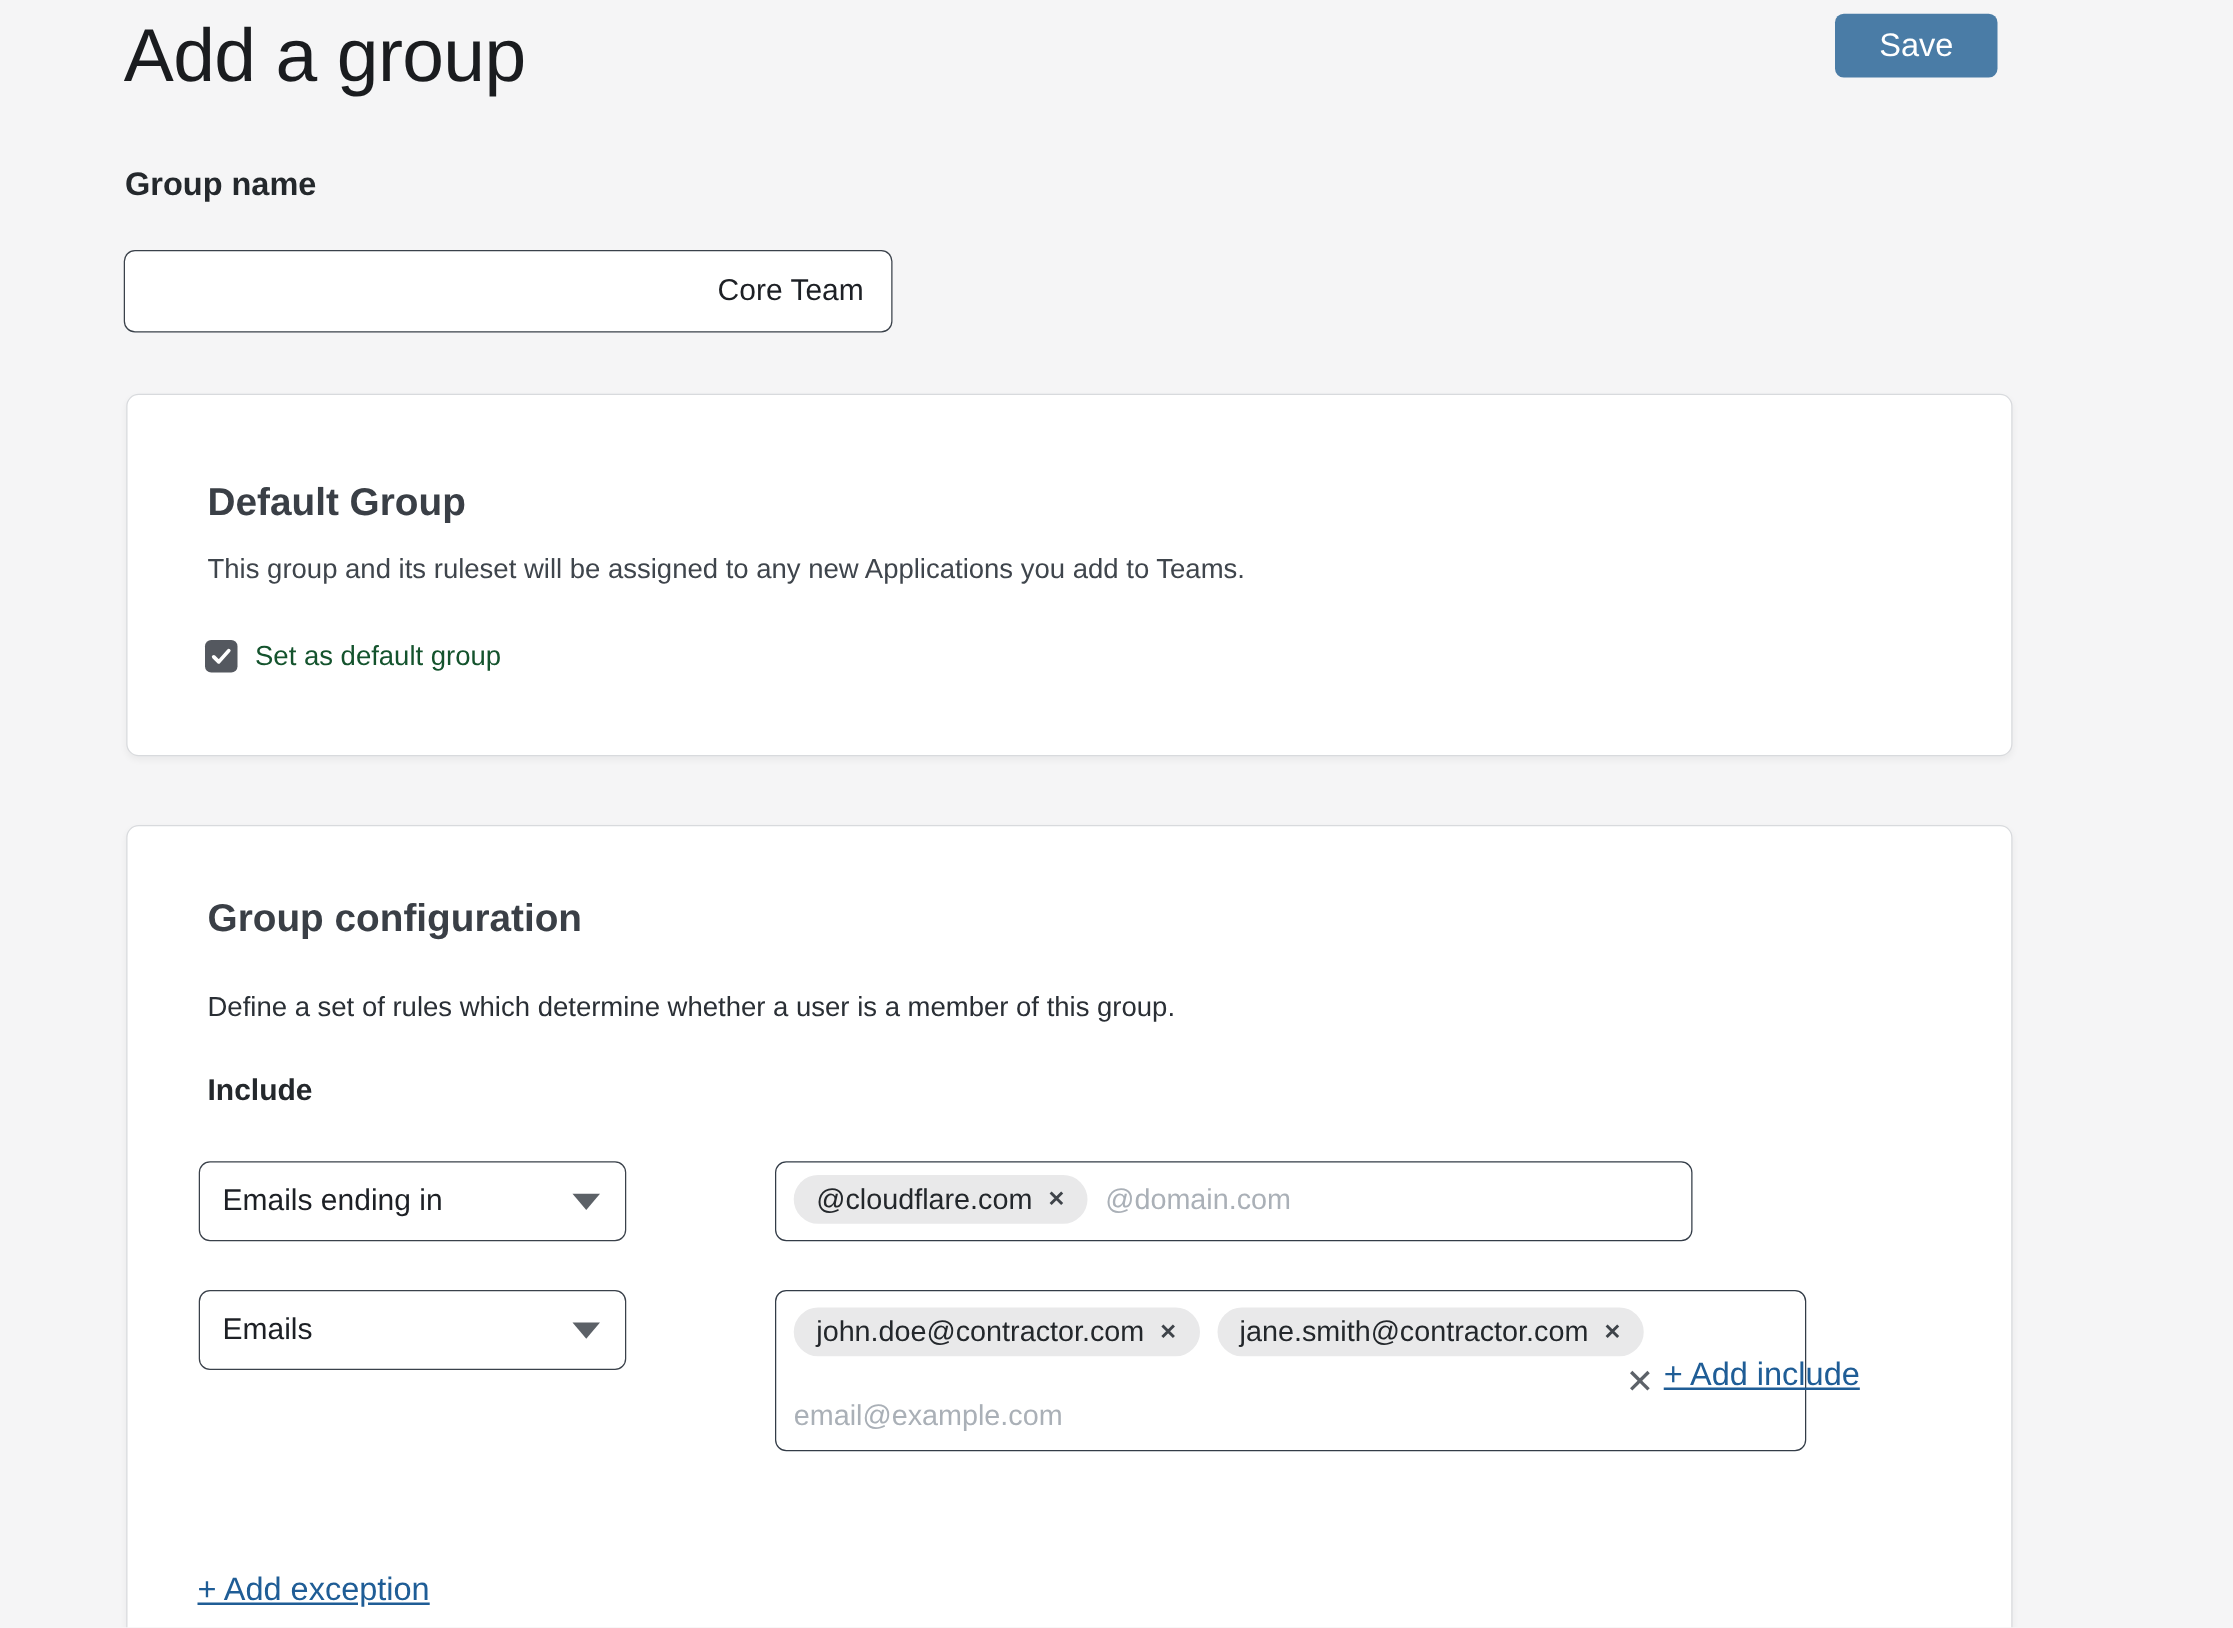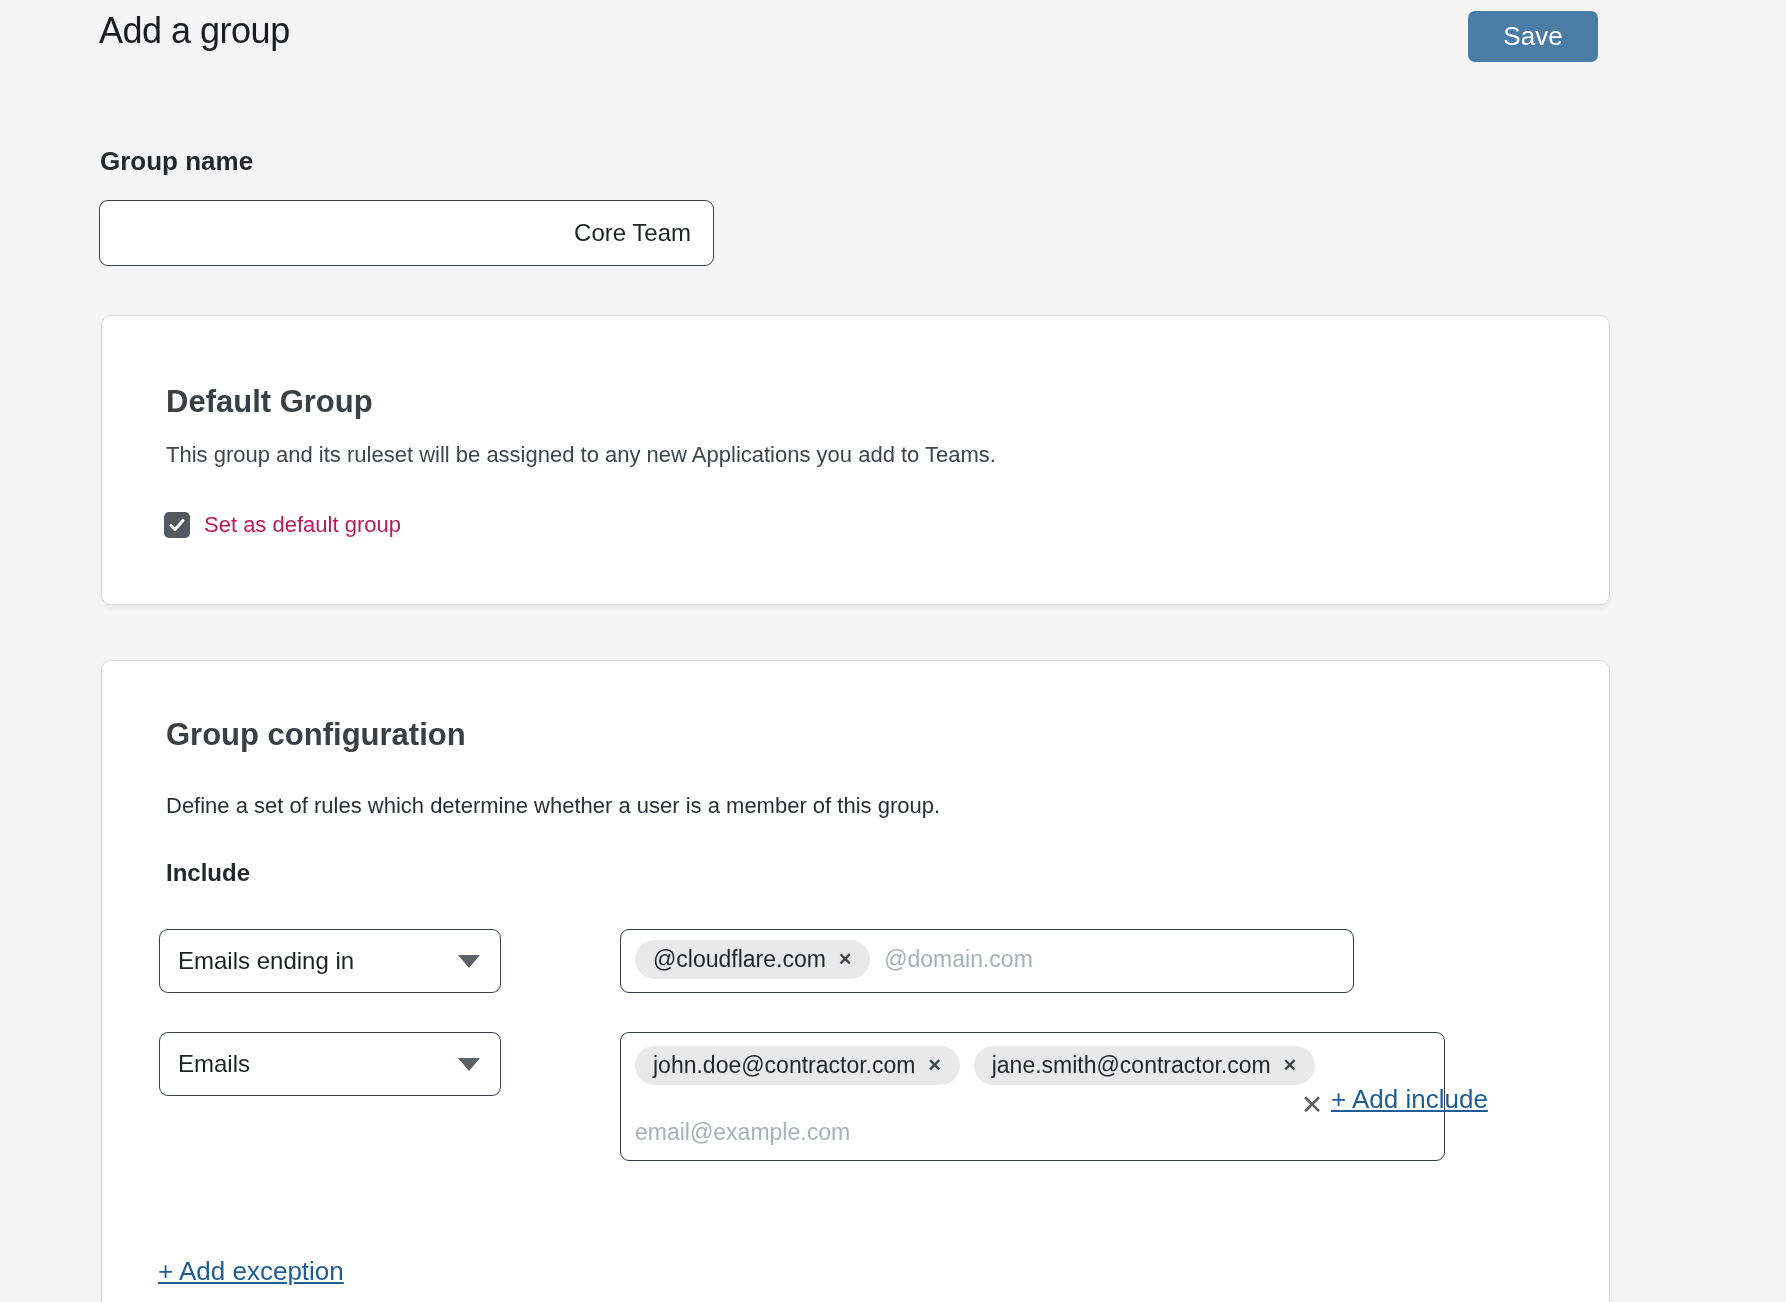--- a/index.html
+++ b/index.html
@@ -3,29 +3,29 @@
 <meta charset="utf-8">
 <style>
   * { margin:0; padding:0; box-sizing:border-box; }
   html,body { background:#f5f5f6; }
   .page {
     position:relative; width:1786px; height:1302px; overflow:hidden;
     background:#f5f5f6; font-family:"Liberation Sans", sans-serif; color:#1d2025;
   }
   .page-title {
     position:absolute; left:99px; top:10px;
-    font-size:36px; font-weight:400; letter-spacing:-0.5px; color:#1a1c1f;
+    font-size:60px; font-weight:400; letter-spacing:-0.5px; color:#1a1c1f;
   }
   .save-btn {
     position:absolute; left:1468px; top:11px; width:130px; height:51px;
     background:#4a7ca6; color:#ffffff; font-size:26px; font-family:inherit;
     border:none; border-radius:7px; cursor:pointer;
   }
   .field-label {
-    position:absolute; left:100px; top:146px;
+    position:absolute; left:100px; top:132px;
     font-size:26px; font-weight:700; color:#24282c;
   }
   .name-input {
     position:absolute; left:99px; top:200px; width:615px; height:66px;
     background:#ffffff; border:1.5px solid #3a414a; border-radius:9px;
     padding:0 22px; font-size:24px; font-family:inherit; color:#1d2025;text-align:right;
   }
   .card {
     position:absolute; left:101px; width:1509px;
     background:#ffffff; border:1px solid #d8dadd; border-radius:10px;
@@ -36,21 +36,21 @@
   .card h2 { font-size:31px; font-weight:700; color:#3a3f46; position:absolute; left:64px; }
   .card .desc { font-size:22px; color:#3f454c; position:absolute; left:64px; }
   .card-1 h2 { top:68px; }
   .card-1 .desc { top:126px; }
   .checkbox-row { position:absolute; left:62px; top:196px; display:flex; align-items:center; cursor:pointer; }
   .checkbox {
     width:26px; height:26px; background:#54585f; border-radius:5px;
     display:flex; align-items:center; justify-content:center; flex:0 0 auto;
   }
   .checkbox svg { width:18px; height:18px; }
-  .checkbox-row .cb-label { margin-left:14px; font-size:22px; color:#be185d; }
+  .checkbox-row .cb-label { margin-left:14px; font-size:22px; color:#14532d; }
   .card-2 h2 { top:56px; }
   .card-2 .desc { top:132px; font-size:22px; color:#2a2f35; }
   .include-label { position:absolute; left:64px; top:198px; font-size:24px; font-weight:700; color:#24282c; }
   .rule-row { position:absolute; left:57px; }
   .rule-row-1 { top:268px; }
   .rule-row-2 { top:371px; }
   .selectbox {
     position:absolute; left:0; top:0; width:342px; height:64px;
     background:#ffffff; border:1.5px solid #3a414a; border-radius:9px;
     display:flex; align-items:center; justify-content:space-between;

